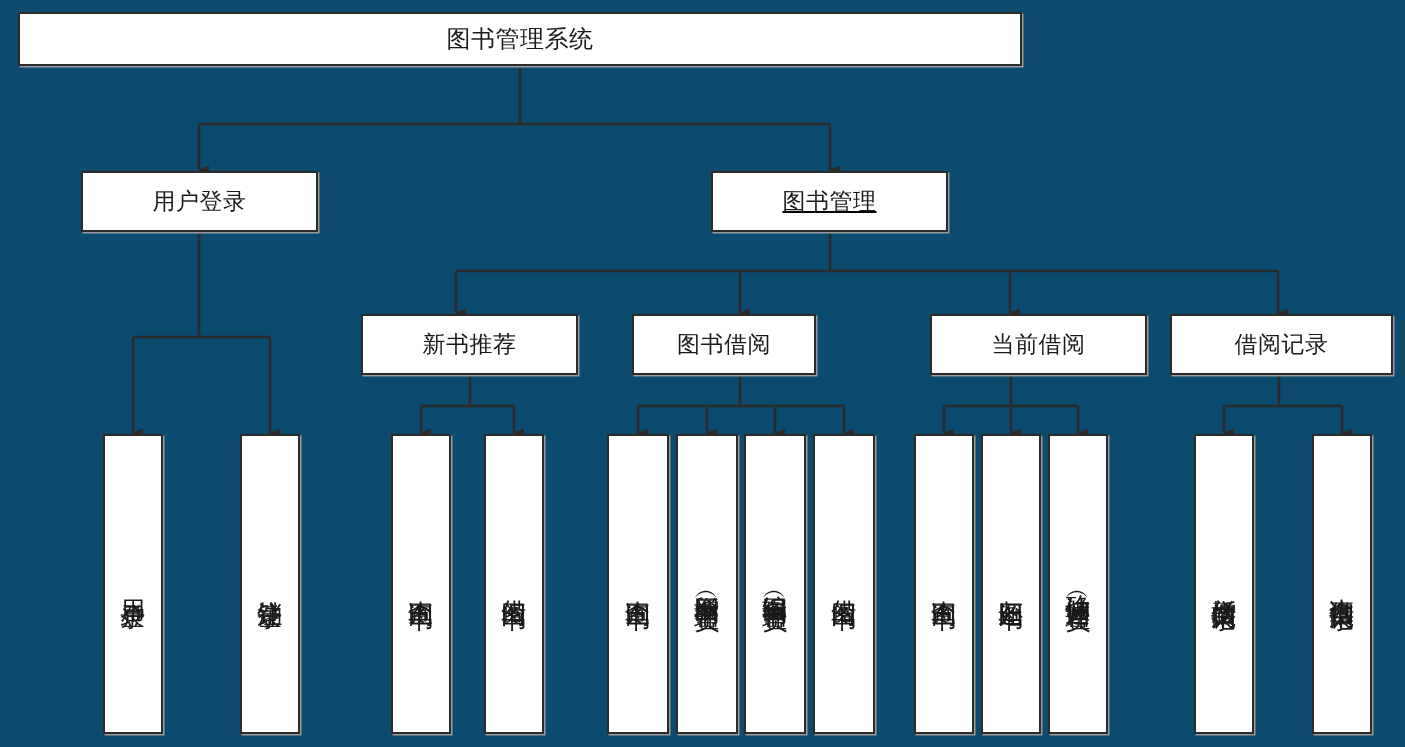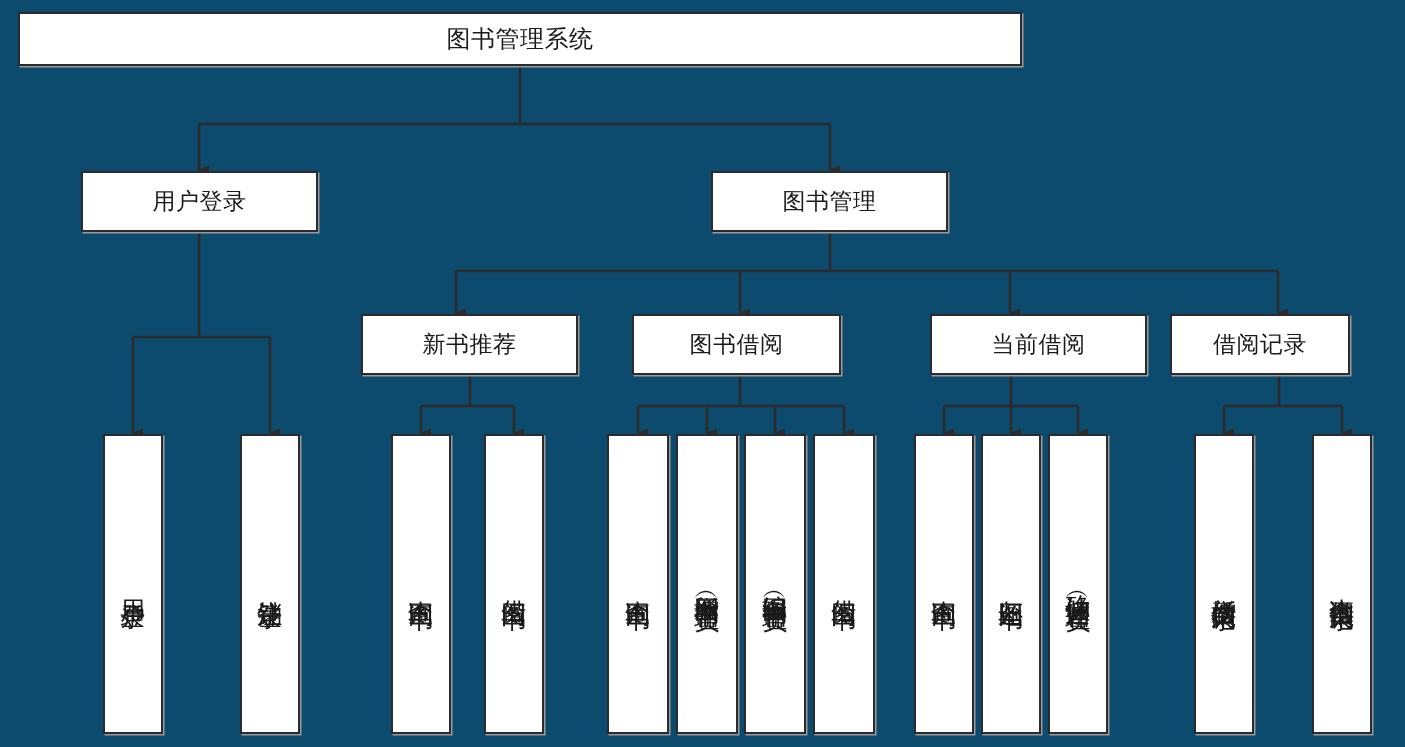--- a/index.html
+++ b/index.html
@@ -117,33 +117,33 @@
       </g>
   </svg>
 
   <div id="node-layer">
       <div class="node-box horizontal root" style="left: 18px; top: 12px; width: 1004px; height: 54px;">
         <span class="node-label">图书管理系统</span>
       </div>
       <div class="node-box horizontal" style="left: 81px; top: 171px; width: 237px; height: 61px;">
         <span class="node-label">用户登录</span>
       </div>
-      <div class="node-box horizontal" style="left: 711px; top: 171px; width: 237px; height: 61px;">
+      <div class="node-box horizontal" style="left: 711px; top: 171px; width: 237px; height: 61px; text-decoration: underline;">
         <span class="node-label">图书管理</span>
       </div>
       <div class="node-box horizontal" style="left: 361px; top: 314px; width: 217px; height: 61px;">
         <span class="node-label">新书推荐</span>
       </div>
-      <div class="node-box horizontal" style="left: 632px; top: 314px; width: 209px; height: 61px;">
+      <div class="node-box horizontal" style="left: 632px; top: 314px; width: 184px; height: 61px;">
         <span class="node-label">图书借阅</span>
       </div>
       <div class="node-box horizontal" style="left: 902px; top: 314px; width: 217px; height: 61px; margin-left: 28px;">
         <span class="node-label">当前借阅</span>
       </div>
-      <div class="node-box horizontal" style="left: 1170px; top: 314px; width: 180px; height: 61px;">
+      <div class="node-box horizontal" style="left: 1170px; top: 314px; width: 223px; height: 61px;">
         <span class="node-label">借阅记录</span>
       </div>
       <div class="node-box vertical" style="left: 103px; top: 434px; width: 60px; height: 300px;">
         <span class="node-label">用户登录</span>
       </div>
       <div class="node-box vertical" style="left: 240px; top: 434px; width: 60px; height: 300px;">
         <span class="node-label">注销登录</span>
       </div>
       <div class="node-box vertical" style="left: 391px; top: 434px; width: 60px; height: 300px;">
         <span class="node-label">查询图书</span>

